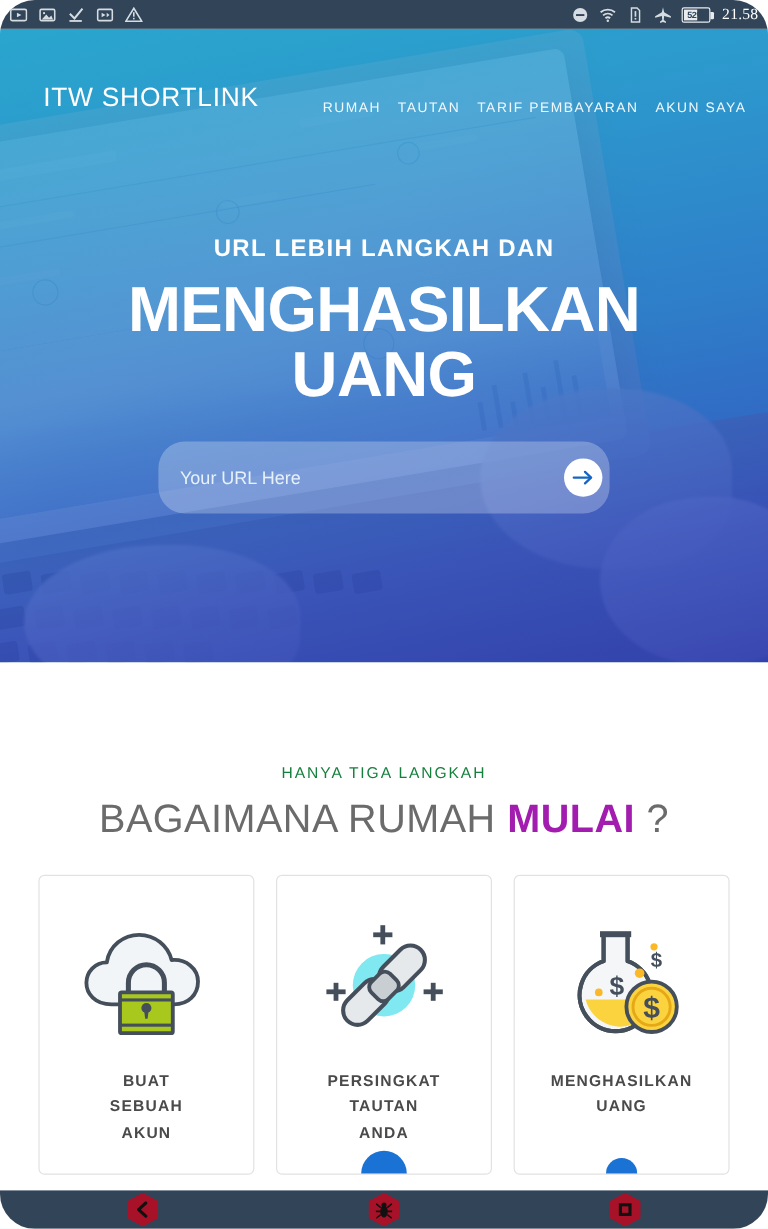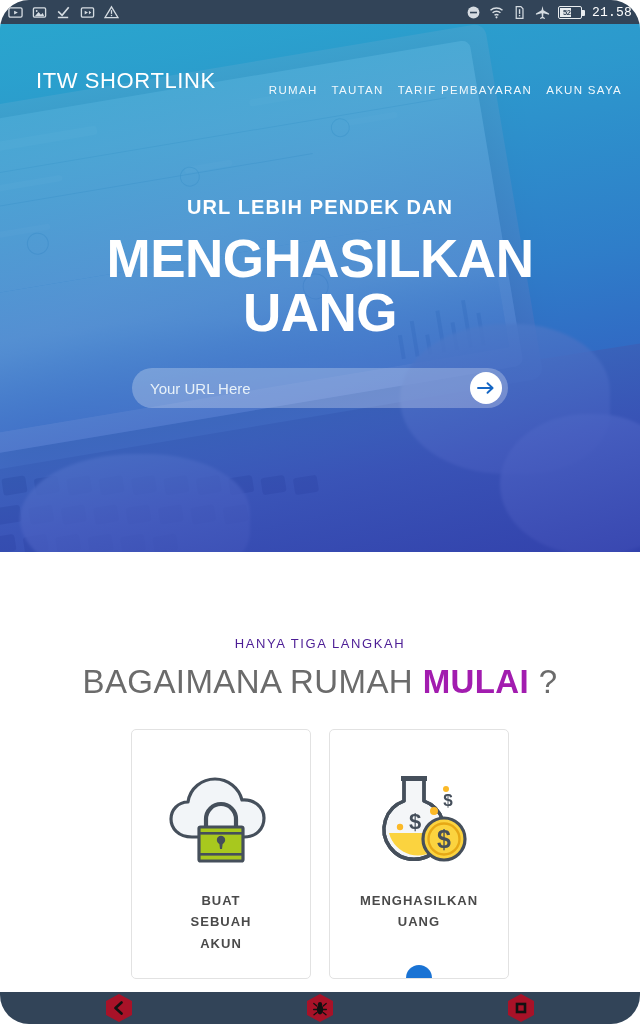--- a/index.html
+++ b/index.html
@@ -18,21 +18,21 @@
     background: #324458;
     display: flex; align-items: center;
     padding: 0 8px;
     z-index: 50;
   }
   .sb-left { display: flex; align-items: center; gap: 9px; }
   .sb-right { display: flex; align-items: center; gap: 8px; margin-left: auto; }
   .sb-ico { width: 15px; height: 15px; display: block; opacity: .95; }
   .sb-time {
     color: #ffffff; font-size: 13px; letter-spacing: .2px;
-    font-family: Liberation Mono, monospace; margin-left: 2px;
+    font-family: Liberation Serif, serif; margin-left: 2px;
   }
   .battery {
     position: relative; width: 24px; height: 13px;
     border: 1.5px solid #e8ecef; border-radius: 2px;
     display: flex; align-items: center; justify-content: center;
   }
   .battery:after {
     content: ""; position: absolute; right: -4px; top: 3px;
     width: 2.5px; height: 6px; background: #e8ecef; border-radius: 0 1px 1px 0;
   }
@@ -138,21 +138,21 @@
   .headline {
     position: absolute; top: 208px; left: 0; width: 640px;
     text-align: center; color: #ffffff;
     font-size: 53px; font-weight: bold; letter-spacing: -.5px;
     line-height: 1.02;
   }
   .headline .l2 { display: block; }
 
   .urlbar {
     position: absolute; left: 132px; top: 344px;
-    width: 376px; height: 40px;
+    width: 376px; height: 60px;
     border-radius: 22px;
     background: rgba(255,255,255,.26);
     display: flex; align-items: center;
     padding: 0 6px 0 18px;
   }
   .urlbar input {
     flex: 1; border: 0; outline: 0; background: transparent;
     color: #ffffff; font-size: 15px;
     font-family: "Liberation Sans", sans-serif;
   }
@@ -163,21 +163,21 @@
     display: flex; align-items: center; justify-content: center;
     flex: 0 0 32px;
   }
 
   
   .steps {
     position: absolute; top: 552px; left: 0;
     width: 640px; height: 440px; background: #ffffff;
   }
   .steps-kicker {
-    text-align: center; color: #4c1d95;
+    text-align: center; color: #15803d;
     font-size: 13px; letter-spacing: 1.6px; margin-top: 84px;
   }
   .steps-title {
     text-align: center; color: #6b6b6b;
     font-size: 33px; letter-spacing: .4px; margin-top: 12px;
     font-weight: 300;
   }
   .steps-title b { color: #a21caf; font-weight: bold; }
 
   .cards {
@@ -346,21 +346,21 @@
     <div class="hero-content">
       <div class="brand">ITW SHORTLINK</div>
 
       <nav class="topnav">
         <a class="navlink" href="#">RUMAH</a>
         <a class="navlink" href="#">TAUTAN</a>
         <a class="navlink" href="#">TARIF PEMBAYARAN</a>
         <a class="navlink" href="#">AKUN SAYA</a>
       </nav>
 
-      <div class="kicker">URL LEBIH PENDEK DAN</div>
+      <div class="kicker">URL LEBIH LANGKAH DAN</div>
       <div class="headline">
         <span class="l1">MENGHASILKAN</span>
         <span class="l2">UANG</span>
       </div>
 
       <div class="urlbar">
         <input type="text" placeholder="Your URL Here" style="">
         <button class="url-go">
           <svg width="18" height="14" viewBox="0 0 18 14">
             <path d="M1 7 H15" stroke="#1566c4" stroke-width="1.9" stroke-linecap="round"></path>
@@ -389,20 +389,44 @@
             <rect x="37" y="84" width="44" height="2.6" fill="#454f5b"></rect>
             <circle cx="59" cy="71" r="4.2" fill="#454f5b"></circle>
             <path d="M57 72 h4 l-1 8 h-2 z" fill="#454f5b"></path>
           </svg>
         </div>
         <div class="card-title" style="white-space:pre-line">BUAT
 SEBUAH
 AKUN</div>
       </div>
 
+      <div class="card">
+        <div class="card-icon">
+          <svg width="118" height="100" viewBox="0 0 118 100">
+            <circle cx="59" cy="52" r="26" fill="#7fe8f0"></circle>
+            <g stroke="#454f5b" stroke-width="3.4" fill="#e6e9ec" stroke-linejoin="round">
+              <rect x="62" y="16" width="24" height="44" rx="12" transform="rotate(45 74 38)"></rect>
+              <rect x="32" y="44" width="24" height="44" rx="12" transform="rotate(45 44 66)"></rect>
+            </g>
+            <rect x="49" y="42" width="20" height="22" rx="6" transform="rotate(45 59 53)" fill="#c9ced3" stroke="#454f5b" stroke-width="3.2"></rect>
+            <g fill="#454f5b">
+              <rect x="56" y="2" width="4" height="16"></rect>
+                <rect x="50" y="8" width="16" height="4"></rect>
+              <rect x="17" y="50" width="4" height="15"></rect>
+                <rect x="11" y="55.5" width="16" height="4"></rect>
+              <rect x="98" y="50" width="4" height="15"></rect>
+                <rect x="92" y="55.5" width="16" height="4"></rect>
+            </g>
+          </svg>
+        </div>
+        <div class="card-title" style="white-space:pre-line">PERSINGKAT
+TAUTAN
+ANDA</div>
+        <button class="card-cta"></button>
+      </div>
 
       <div class="card">
         <div class="card-icon">
           <svg width="118" height="100" viewBox="0 0 118 100">
             <path d="M44 10 h20 v22 a30 30 0 1 1 -20 0 Z" fill="#f4f6f8" stroke="#454f5b" stroke-width="3.4" stroke-linejoin="round"></path>
             <path d="M29 64 a30 30 0 0 0 50 14 l0 -14 Z" fill="#fbd33f"></path>
             <path d="M30 62 a29.5 29.5 0 0 0 58 0" fill="none" stroke="none"></path>
             <path d="M44 10 h20 v22 a30 30 0 1 1 -20 0 Z" fill="none" stroke="#454f5b" stroke-width="3.4" stroke-linejoin="round"></path>
             <rect x="41" y="7" width="26" height="5" fill="#454f5b"></rect>
             <circle cx="74" cy="42" r="4" fill="#fbb928"></circle>

